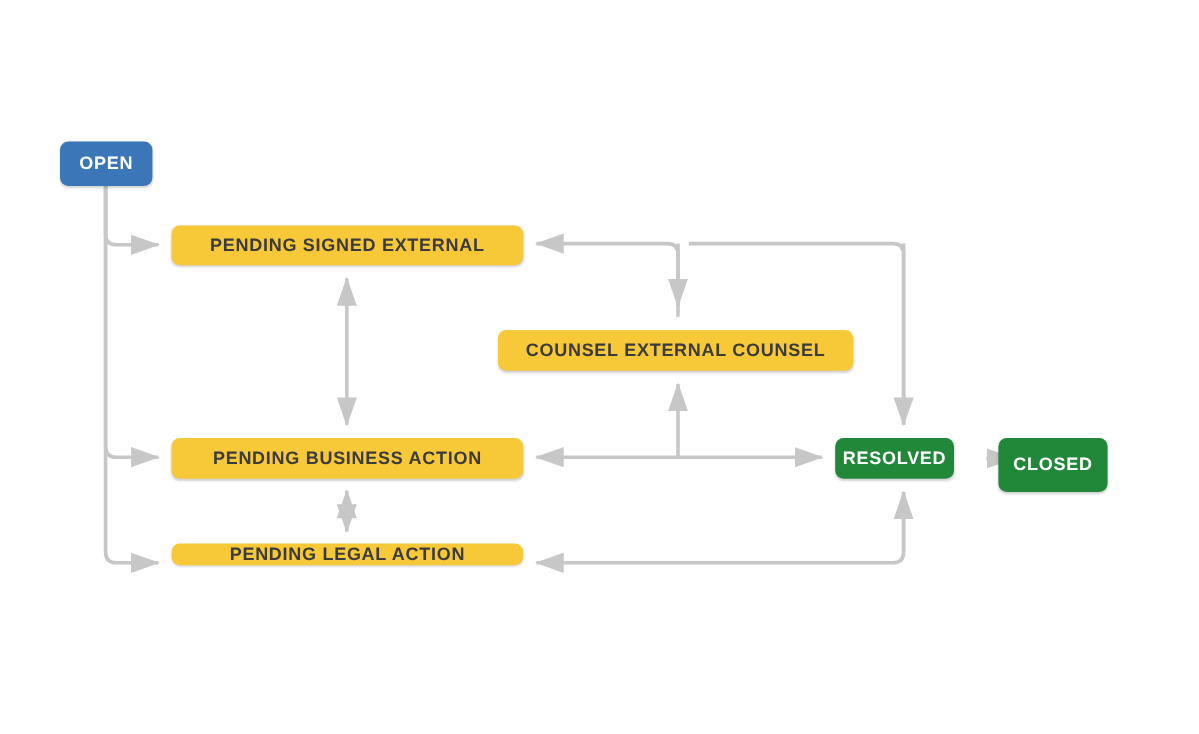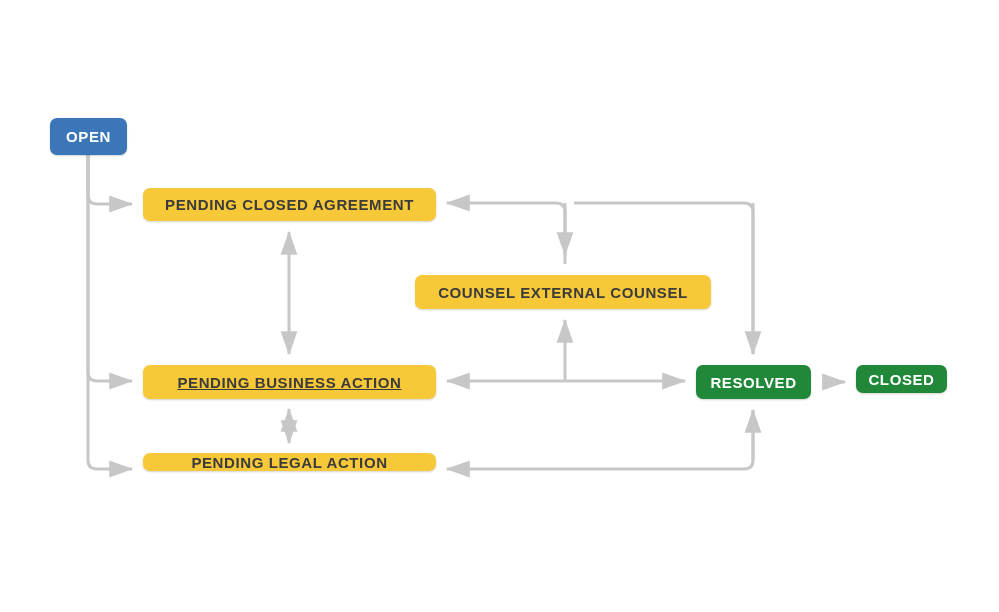--- a/index.html
+++ b/index.html
@@ -101,36 +101,36 @@
 
       <path d="M822,382 L845,382" marker-end="url(#ah-end)"></path>
     </g>
   </svg>
 
   <div class="node state-open" style="left:50px; top:118px; width:77px; height:37px;">
     <span class="node-label">OPEN</span>
   </div>
 
   <div class="node state-pending" style="left:143px; top:188px; width:293px; height:33px;">
-    <span class="node-label">PENDING CLOSED AGREEMENT</span>
+    <span class="node-label">PENDING SIGNED EXTERNAL</span>
   </div>
 
   <div class="node state-pending" style="left:415px; top:275px; width:296px; height:34px;">
     <span class="node-label">COUNSEL EXTERNAL COUNSEL</span>
   </div>
 
-  <div class="node state-pending" style="left:143px; top:365px; width:293px; height:34px;text-decoration:underline;">
+  <div class="node state-pending" style="left:143px; top:365px; width:293px; height:34px;">
     <span class="node-label">PENDING BUSINESS ACTION</span>
   </div>
 
   <div class="node state-pending" style="left:143px; top:453px; width:293px; height:18px;">
     <span class="node-label">PENDING LEGAL ACTION</span>
   </div>
 
-  <div class="node state-done" style="left:696px; top:365px; width:115px; height:34px;">
+  <div class="node state-done" style="left:696px; top:365px; width:99px; height:34px;">
     <span class="node-label">RESOLVED</span>
   </div>
 
-  <div class="node state-done" style="left:856px; top:365px; width:91px; height:28px;justify-content:center;">
+  <div class="node state-done" style="left:832px; top:365px; width:91px; height:45px;justify-content:center;">
     <span class="node-label">CLOSED</span>
   </div>
 
 </div>
 
 </body></html>

